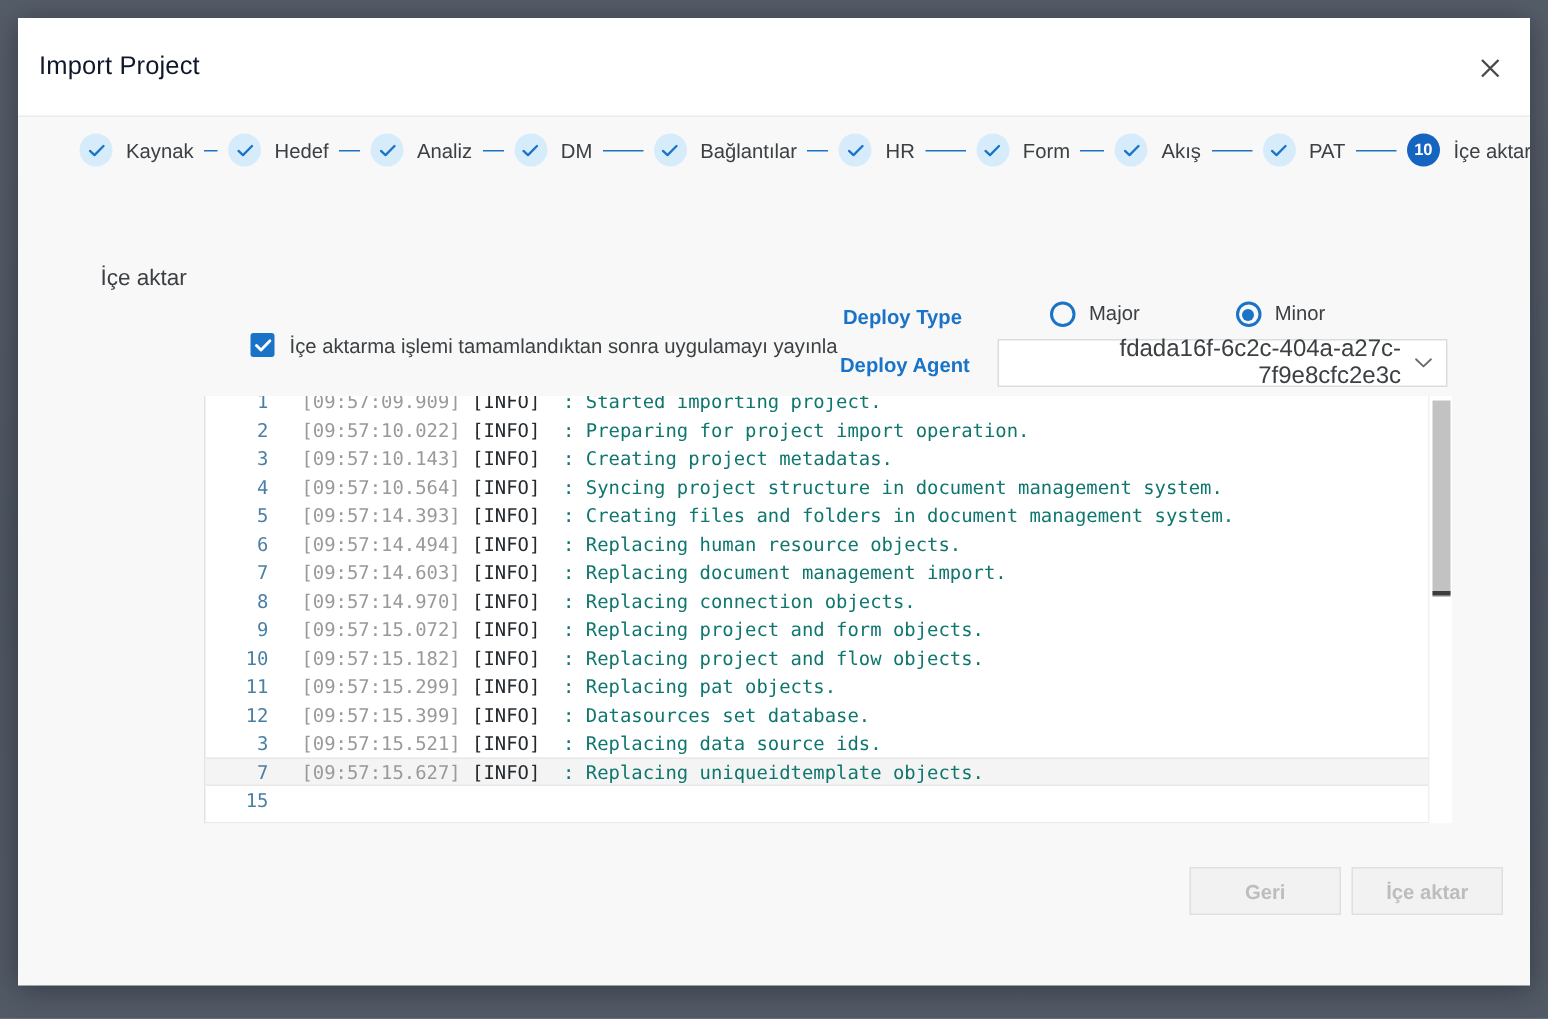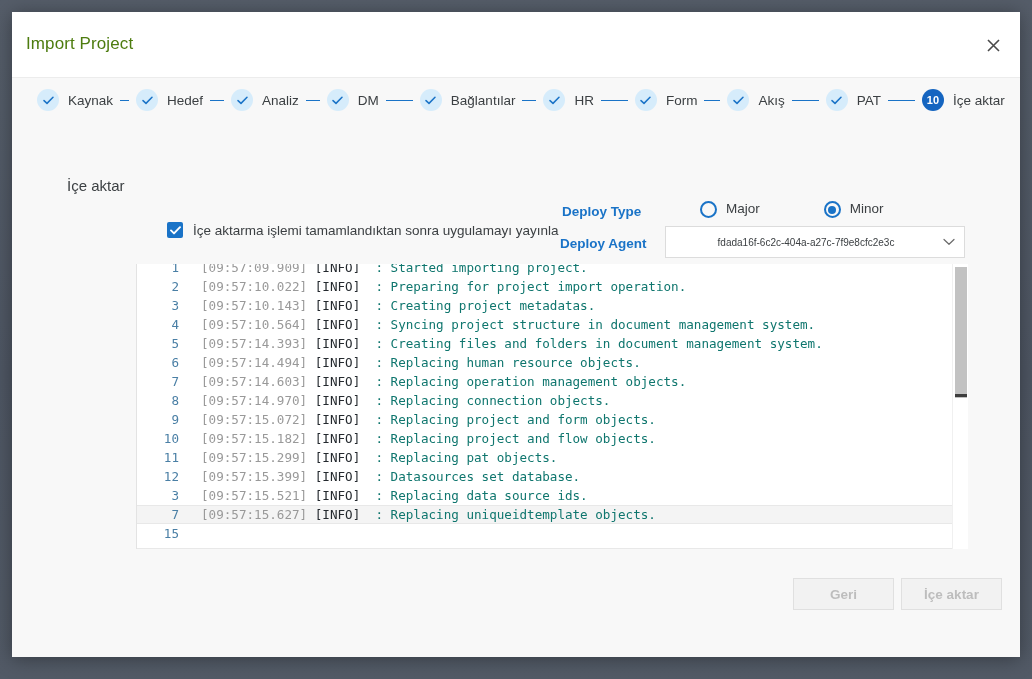--- a/index.html
+++ b/index.html
@@ -25,36 +25,36 @@
   .dlg-header {
     position: relative;
     height: 65px;
     background: #ffffff;
     border-bottom: 1px solid #ececec;
   }
   .dlg-title {
     position: absolute;
     left: 14px; top: 22px;
     font-size: 17px;
-    color: #4d7c0f;
+    color: #0f172a;
     letter-spacing: .1px;
   }
   .close-btn {
     position: absolute;
     right: 16px; top: 22px;
     width: 22px; height: 22px;
     display: flex; align-items: center; justify-content: center;
     cursor: pointer;
     color: #4a4a4a;
   }
   .close-btn svg { display:block; }
   
   .stepper {
     position: absolute;
-    left: 0; top: 66px;
+    left: 16px; top: 66px;
     width: 880px; height: 44px;
     display: flex;
     align-items: center;
     padding-left: 25px;
     box-sizing: border-box;
     background: #f8f8f8;
   }
   .step { display: flex; align-items: center; }
   .step-circle {
     width: 22px; height: 22px;
@@ -141,22 +141,22 @@
     left: 653px; top: 214px;
     width: 300px; height: 32px;
     background: #ffffff;
     border: 1px solid #dcdcdc;
     box-sizing: border-box;
     display: flex; align-items: center;
     cursor: pointer;
   }
   .select-value {
     flex: 1;
-    text-align: center;
-    font-size: 10px;
+    text-align: right;
+    font-size: 16px;
     color: #3c4043;
     padding-left: 12px;
   }
   .select-caret {
     width: 30px;
     display: flex; align-items: center; justify-content: center;
     color: #6a6a6a;
   }
   
   .log-wrap {
@@ -394,21 +394,21 @@
 
   <div class="log-wrap">
     <div class="log-scroll-shell">
       <div class="log-lines" id="log-lines">
           <div class="log-line"><div class="ln">1</div><div class="lcontent"><span class="ltime">[09:57:09.909] </span><span class="llevel">[INFO]  </span><span class="lmsg">: Started importing project.</span></div></div>
           <div class="log-line"><div class="ln">2</div><div class="lcontent"><span class="ltime">[09:57:10.022] </span><span class="llevel">[INFO]  </span><span class="lmsg">: Preparing for project import operation.</span></div></div>
           <div class="log-line"><div class="ln">3</div><div class="lcontent"><span class="ltime">[09:57:10.143] </span><span class="llevel">[INFO]  </span><span class="lmsg">: Creating project metadatas.</span></div></div>
           <div class="log-line"><div class="ln">4</div><div class="lcontent"><span class="ltime">[09:57:10.564] </span><span class="llevel">[INFO]  </span><span class="lmsg">: Syncing project structure in document management system.</span></div></div>
           <div class="log-line"><div class="ln">5</div><div class="lcontent"><span class="ltime">[09:57:14.393] </span><span class="llevel">[INFO]  </span><span class="lmsg">: Creating files and folders in document management system.</span></div></div>
           <div class="log-line"><div class="ln">6</div><div class="lcontent"><span class="ltime">[09:57:14.494] </span><span class="llevel">[INFO]  </span><span class="lmsg">: Replacing human resource objects.</span></div></div>
-          <div class="log-line"><div class="ln">7</div><div class="lcontent"><span class="ltime">[09:57:14.603] </span><span class="llevel">[INFO]  </span><span class="lmsg">: Replacing operation management objects.</span></div></div>
+          <div class="log-line"><div class="ln">7</div><div class="lcontent"><span class="ltime">[09:57:14.603] </span><span class="llevel">[INFO]  </span><span class="lmsg">: Replacing document management import.</span></div></div>
           <div class="log-line"><div class="ln">8</div><div class="lcontent"><span class="ltime">[09:57:14.970] </span><span class="llevel">[INFO]  </span><span class="lmsg">: Replacing connection objects.</span></div></div>
           <div class="log-line"><div class="ln">9</div><div class="lcontent"><span class="ltime">[09:57:15.072] </span><span class="llevel">[INFO]  </span><span class="lmsg">: Replacing project and form objects.</span></div></div>
           <div class="log-line"><div class="ln">10</div><div class="lcontent"><span class="ltime">[09:57:15.182] </span><span class="llevel">[INFO]  </span><span class="lmsg">: Replacing project and flow objects.</span></div></div>
           <div class="log-line"><div class="ln">11</div><div class="lcontent"><span class="ltime">[09:57:15.299] </span><span class="llevel">[INFO]  </span><span class="lmsg">: Replacing pat objects.</span></div></div>
           <div class="log-line"><div class="ln">12</div><div class="lcontent"><span class="ltime">[09:57:15.399] </span><span class="llevel">[INFO]  </span><span class="lmsg">: Datasources set database.</span></div></div>
           <div class="log-line"><div class="ln">3</div><div class="lcontent"><span class="ltime">[09:57:15.521] </span><span class="llevel">[INFO]  </span><span class="lmsg">: Replacing data source ids.</span></div></div>
           <div class="log-line current"><div class="ln">7</div><div class="lcontent"><span class="ltime">[09:57:15.627] </span><span class="llevel">[INFO]  </span><span class="lmsg">: Replacing uniqueidtemplate objects.</span></div></div>
           <div class="log-line"><div class="ln">15</div><div class="lcontent"></div></div>
         </div>
     </div>

